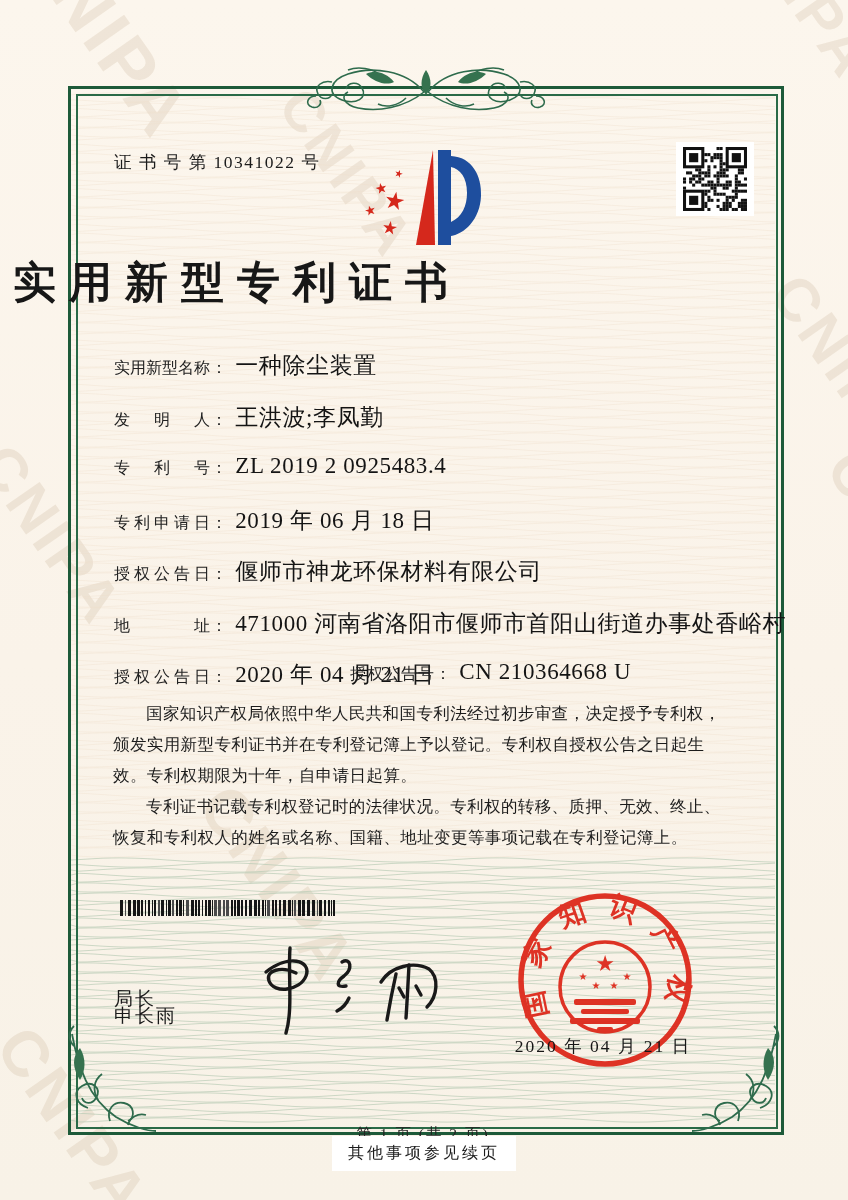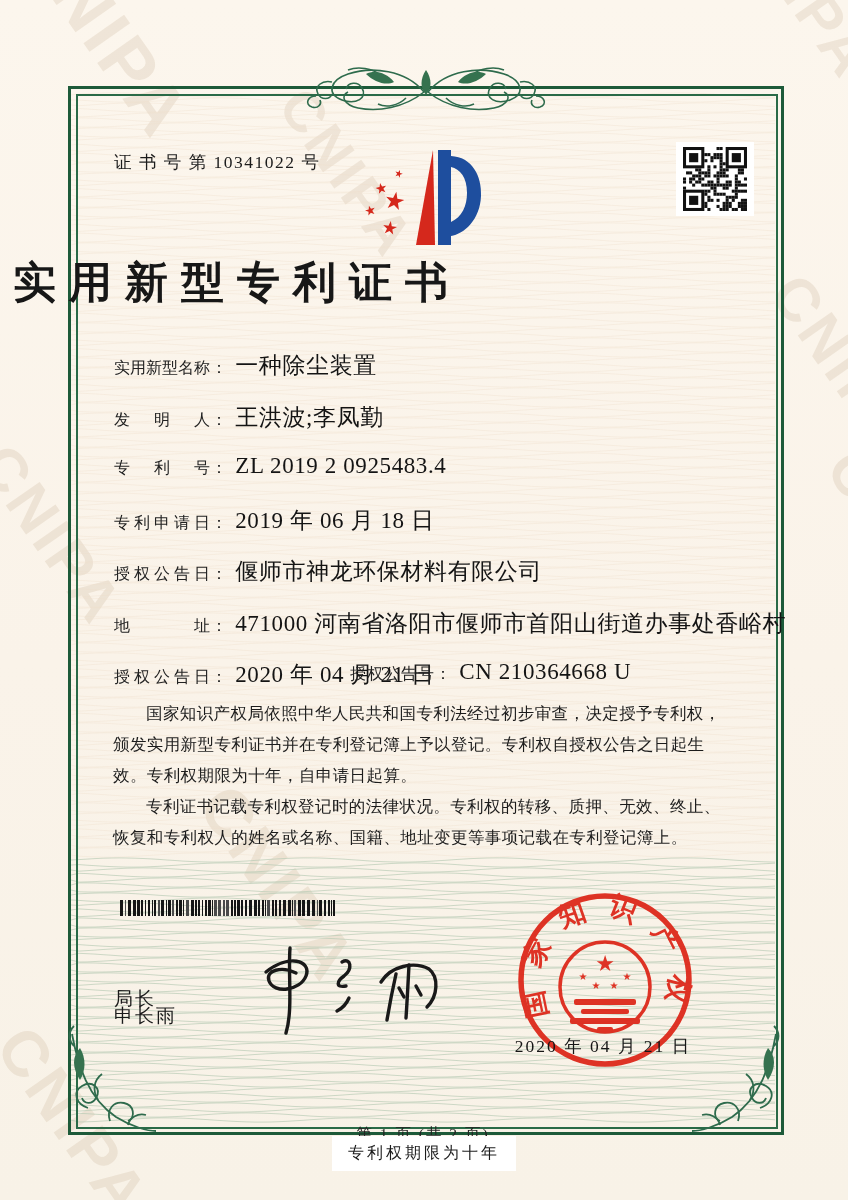--- a/index.html
+++ b/index.html
@@ -623,15 +623,15 @@
       </g>
       <rect x="64" y="114" width="62" height="6" rx="2"></rect>
       <rect x="71" y="124" width="48" height="5" rx="2"></rect>
       <rect x="60" y="133" width="70" height="6" rx="2"></rect>
       <rect x="87" y="142" width="16" height="5" rx="2"></rect>
     </g>
   </svg>
   <div class="seal-date">2020 年 04 月 21 日</div>
 
   <div class="page-num">第 1 页 (共 2 页)</div>
-  <div class="cont-note">专利权期限为十年</div>
+  <div class="cont-note">其他事项参见续页</div>
 
 </div>
 
 </body></html>

